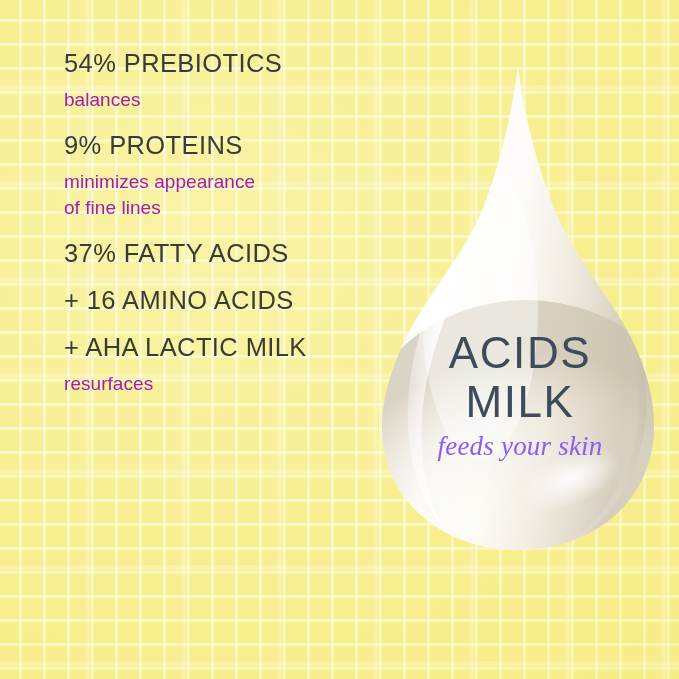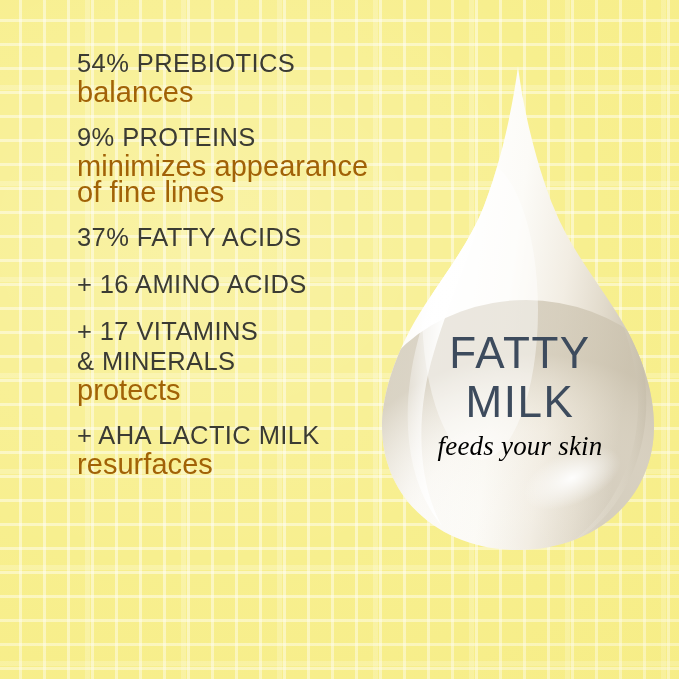--- a/index.html
+++ b/index.html
@@ -67,45 +67,45 @@
       radial-gradient(130% 110% at 30% 35%,
         rgba(255,255,255,0.25) 0%,
         rgba(255,255,255,0.05) 45%,
         rgba(243,232,118,0.30) 100%);
     pointer-events: none;
   }
 
   
   .ingredient-list {
     position: absolute;
-    left: 77px;
+    left: 64px;
     top: 48px;
     width: 318px;
   }
   .ingredient {
     margin-bottom: 17px;
   }
   .ingredient:last-child { margin-bottom: 0; }
 
   .ing-title {
     font-size: 25.5px;
     line-height: 30px;
     letter-spacing: 0.4px;
     font-weight: 400;
     color: #3B3B33;
     white-space: pre-line;
   }
   .ing-desc {
-    font-size: 29px;
+    font-size: 19px;
     line-height: 26px;
     letter-spacing: 0.05px;
     font-weight: 400;
-    color: #a16207;
+    color: #a21caf;
     white-space: pre-line;
-    margin-top: 1px;
+    margin-top: 9px;
   }
 
   
   .droplet-wrap {
     position: absolute;
     left: 376px;
     top: 60px;
     width: 288px;
     height: 496px;
   }
@@ -139,21 +139,21 @@
     left: 0;
     top: 268px;
     width: 288px;
   }
   .tagline {
     font-family: "Liberation Serif", serif;
     font-style: italic;
     font-size: 27px;
     line-height: 32px;
     letter-spacing: 0.2px;
-    color: #000000;
+    color: #8b5cf6;
     margin-top: 4px;
   }
 </style>
 </head>
 <body>
 
 <div id="poster">
 
   <div class="grid-layer"></div>
   <div class="vignette-layer"></div>
@@ -172,25 +172,20 @@
     </div>
 
     <div class="ingredient">
       <div class="ing-title">37% FATTY ACIDS</div>
     </div>
 
     <div class="ingredient">
       <div class="ing-title">+ 16 AMINO ACIDS</div>
     </div>
 
-    <div class="ingredient">
-      <div class="ing-title">+ 17 VITAMINS
-&amp; MINERALS</div>
-      <div class="ing-desc">protects</div>
-    </div>
 
     <div class="ingredient">
       <div class="ing-title">+ AHA LACTIC MILK</div>
       <div class="ing-desc">resurfaces</div>
     </div>
 
   </div>
 
   <div class="droplet-wrap">
     <svg viewBox="0 0 288 496" preserveAspectRatio="none">
@@ -264,20 +259,20 @@
                  C 250 440 272 372 258 304 C 242 224 186 152 160 64 Z" fill="url(#rightEdge)"></path>
 
         <ellipse cx="196" cy="418" rx="52" ry="26" transform="rotate(-24 196 418)" fill="url(#lowHighlight)"></ellipse>
 
         <ellipse cx="104" cy="250" rx="58" ry="150" fill="#FFFFFF" opacity="0.45"></ellipse>
       </g>
     </svg>
 
     <div class="droplet-text">
       <div class="brand-block">
-        <div class="brand-line">FATTY</div>
+        <div class="brand-line">ACIDS</div>
         <div class="brand-line">MILK</div>
         <div class="tagline">feeds your skin</div>
       </div>
     </div>
   </div>
 
 </div>
 
 </body></html>

